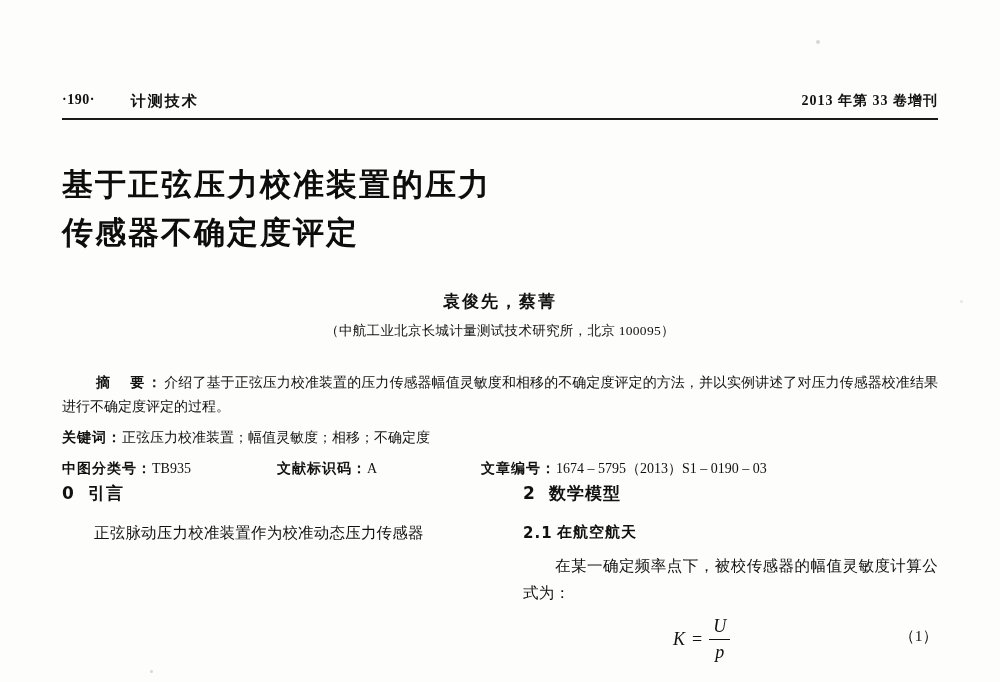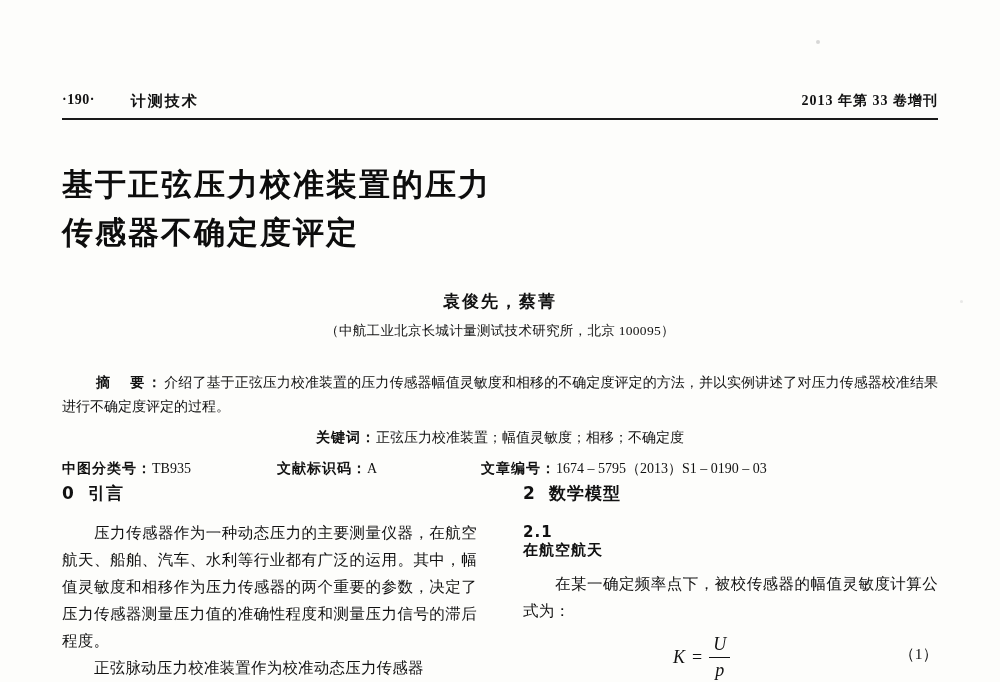--- a/index.html
+++ b/index.html
@@ -116,21 +116,20 @@
     font-family: "DejaVu Sans", sans-serif;
     font-weight: bold;
     letter-spacing: 3px;
   }
   .abs-p {
     text-indent: 34px;
     text-align: justify;
   }
   .kw {
     margin-top: 6px;
-    text-align: center;
   }
   .kw .lbl {
     letter-spacing: 1px;
   }
   .clsline {
     margin-top: 6px;
     display: flex;
   }
   .clsline .seg2 { margin-left: 86px; }
   .clsline .seg3 { margin-left: 104px; }
@@ -158,22 +157,21 @@
     display: flex;
     align-items: baseline;
   }
   .sec-h .num { min-width: 26px; }
   .sub-h {
     font-family: "DejaVu Sans", sans-serif;
     font-weight: bold;
     font-size: 15px;
     letter-spacing: 1px;
     display: flex;
-    align-items: flex-start;
-    flex-direction: column;
+    align-items: flex-end;
   }
   .sub-h .num { min-width: 34px; }
   p.body {
     margin: 0;
     font-size: 15.5px;
     line-height: 27px;
     text-align: justify;
     letter-spacing: .2px;
   }
   p.body.indent { text-indent: 32px; }
@@ -272,21 +270,20 @@
     </div>
 
     <div class="cols">
 
       <div class="col left">
         <div class="sec-h">
           <span class="num">0</span>
           <span>引言</span>
         </div>
         <div class="gap-14"></div>
-        <p class="body indent">压力传感器作为一种动态压力的主要测量仪器，在航空航天、船舶、汽车、水利等行业都有广泛的运用。其中，幅值灵敏度和相移作为压力传感器的两个重要的参数，决定了压力传感器测量压力值的准确性程度和测量压力信号的滞后程度。</p>
         <p class="body indent">正弦脉动压力校准装置作为校准动态压力传感器</p>
       </div>
 
       <div class="col right">
         <div class="sec-h">
           <span class="num">2</span>
           <span>数学模型</span>
         </div>
         <div class="gap-18"></div>
         <div class="sub-h">

